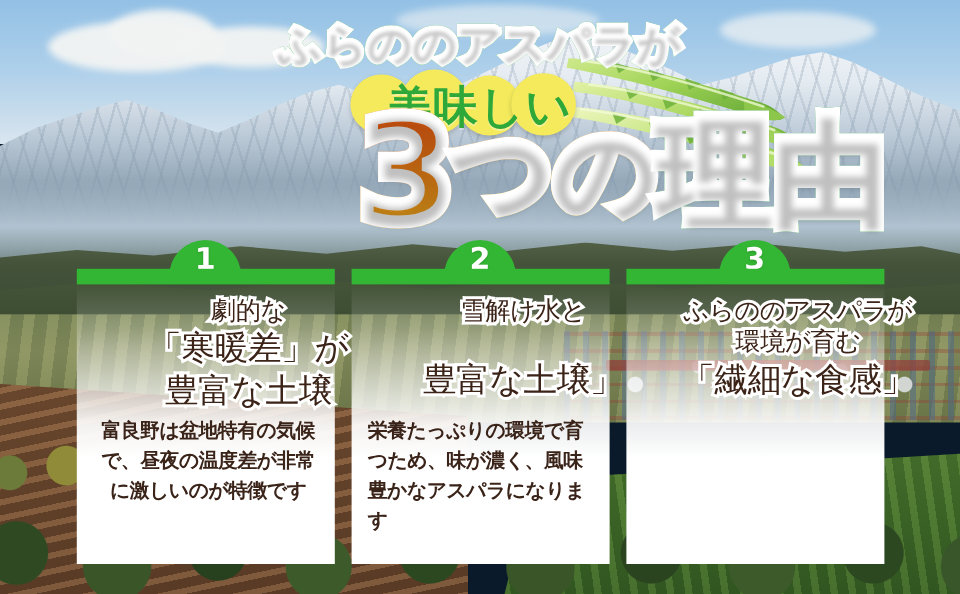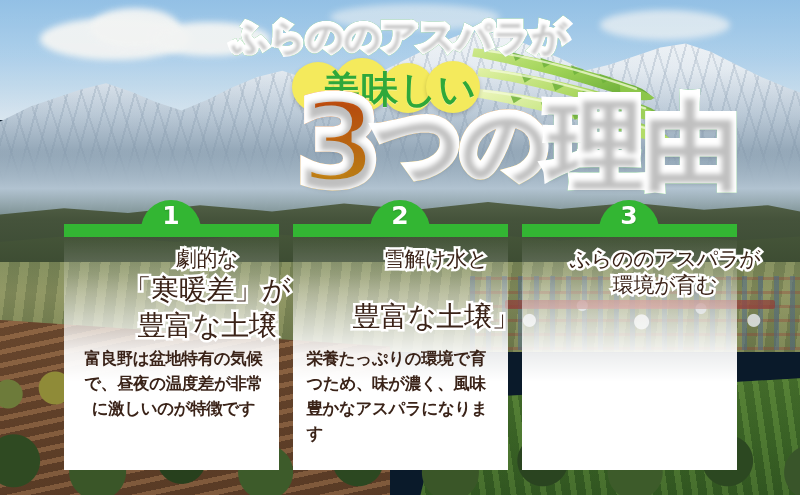--- a/index.html
+++ b/index.html
@@ -346,17 +346,18 @@
 
     <div class="card c-3">
       <div class="badge">
         <span>3</span>
       </div>
       <div class="bar"></div>
       <div class="panel"></div>
       <div class="head">
         <span>ふらののアスパラが</span><br>
         <span>環境が育む</span><br>
+        <span class="em">「繊細な食感」</span>
       </div>
     </div>
 
   </div>
 </div>
 
 </body></html>

